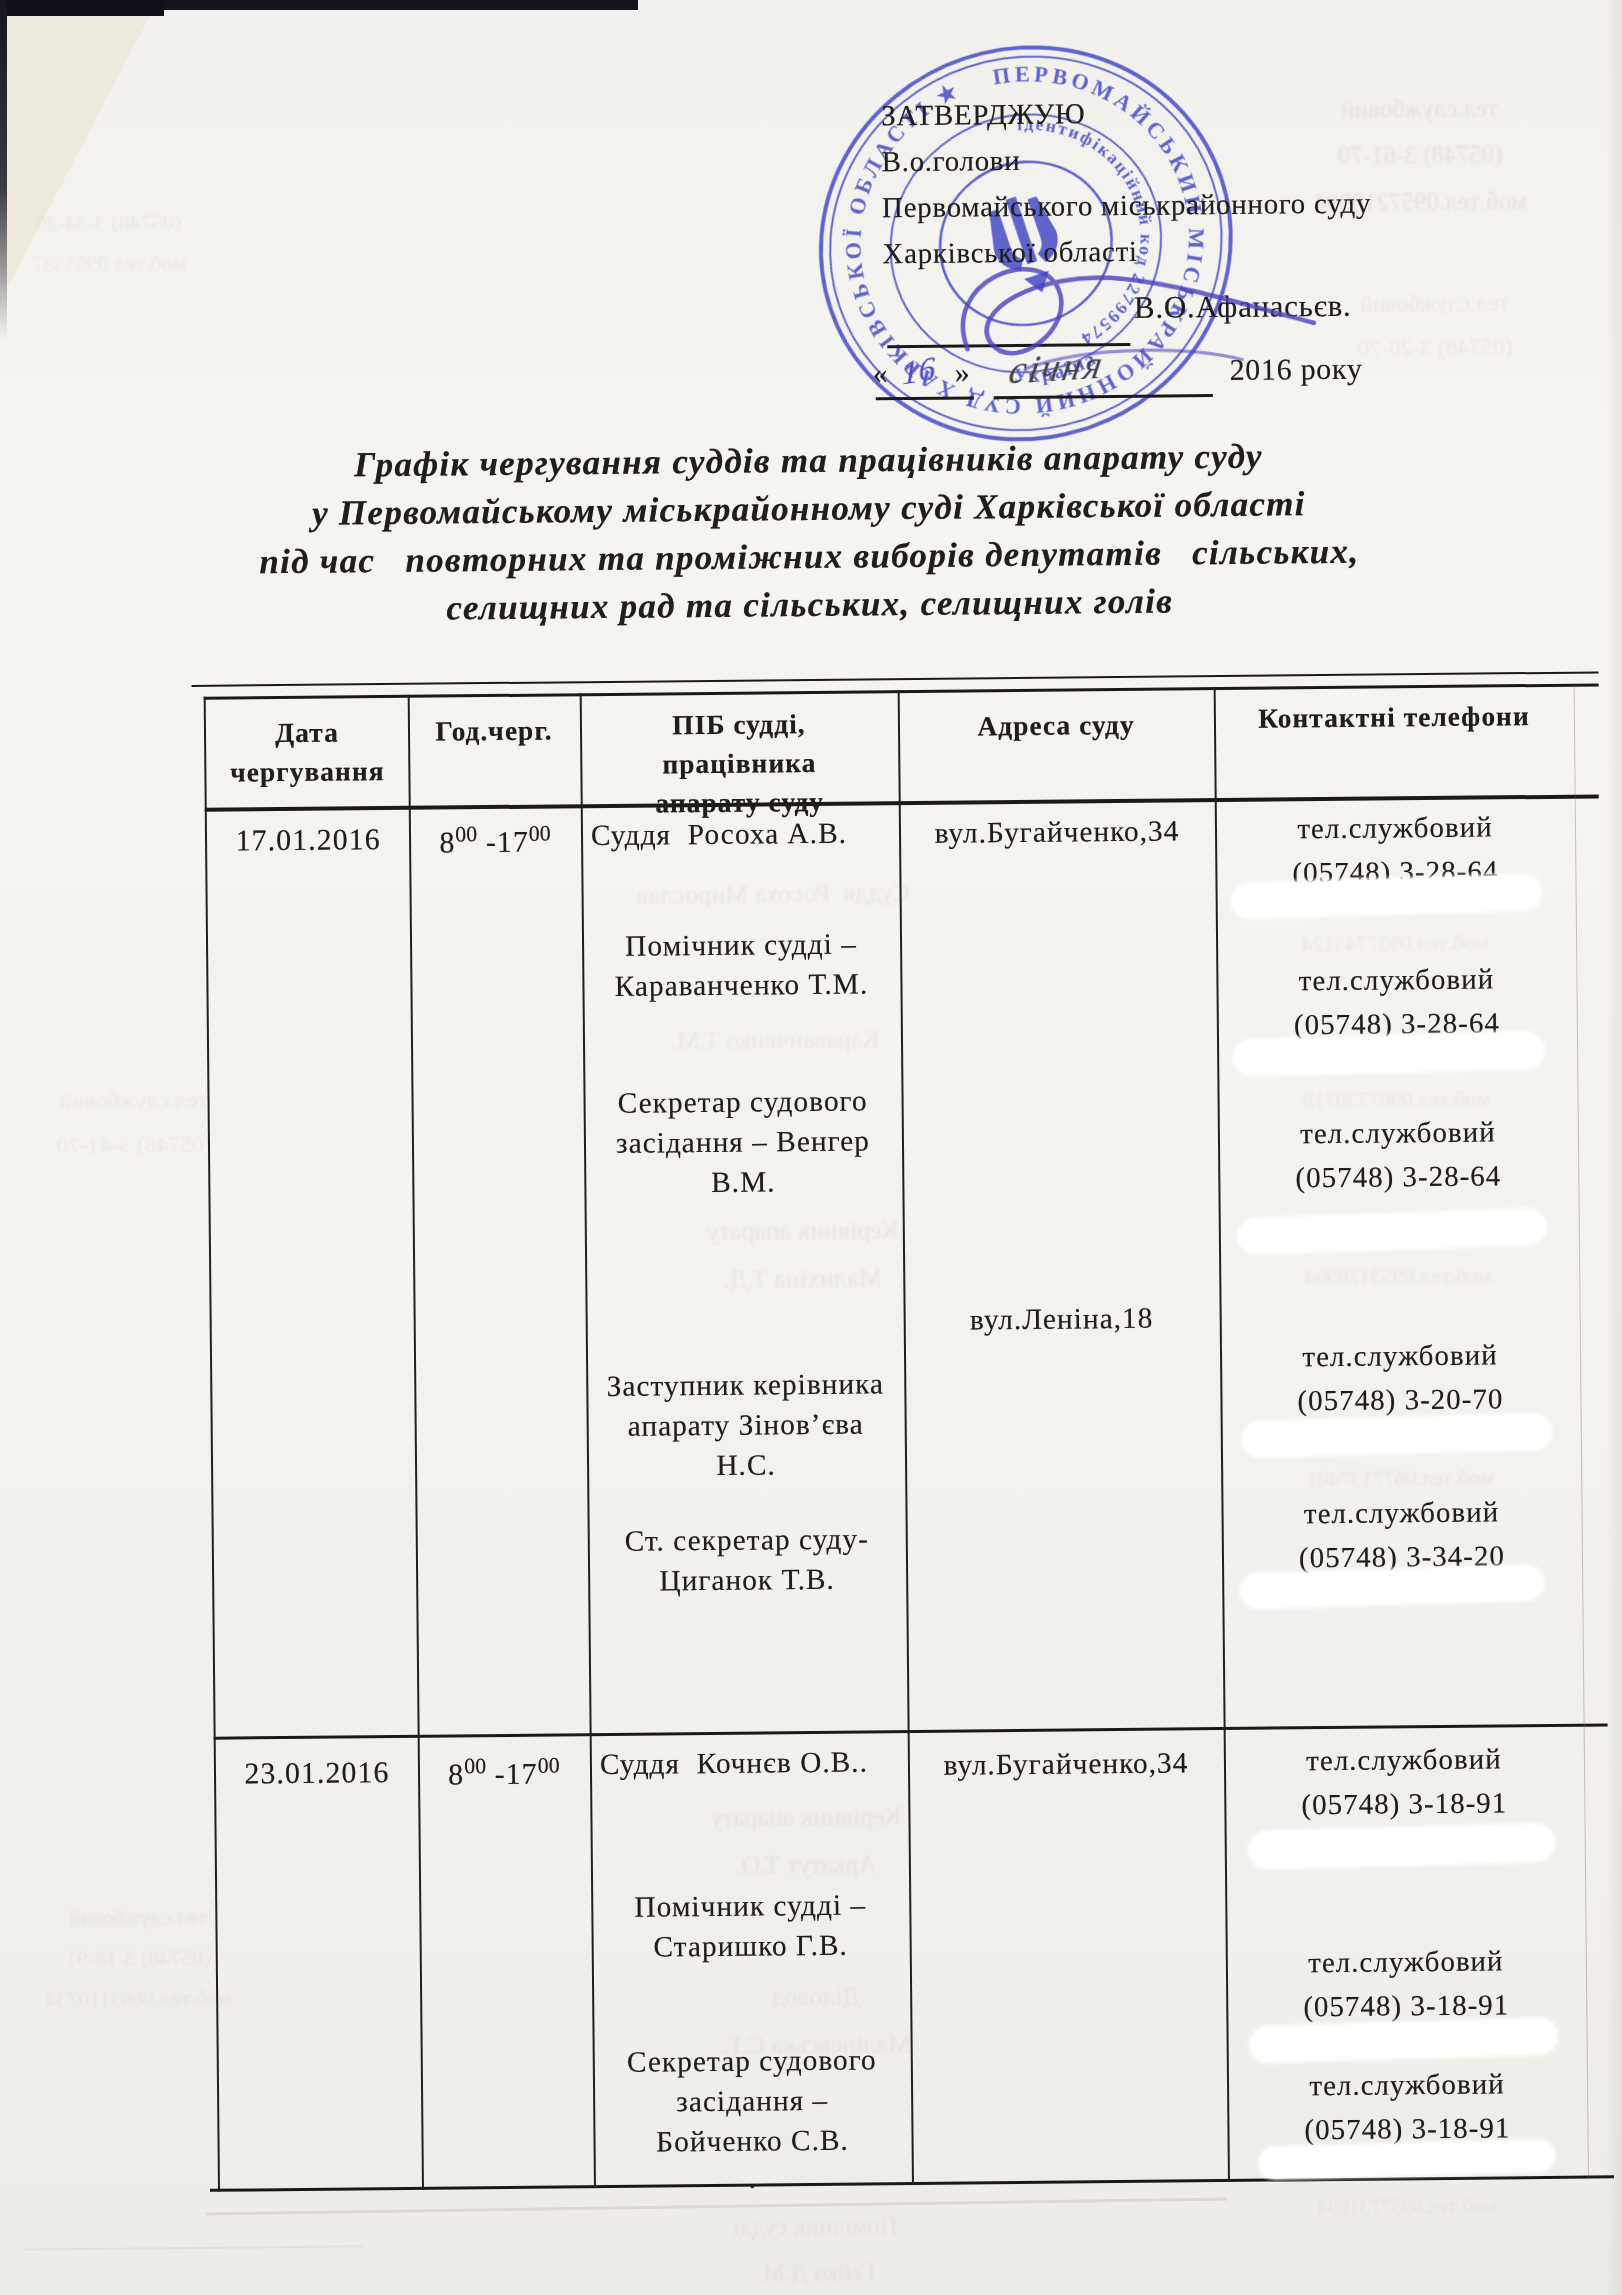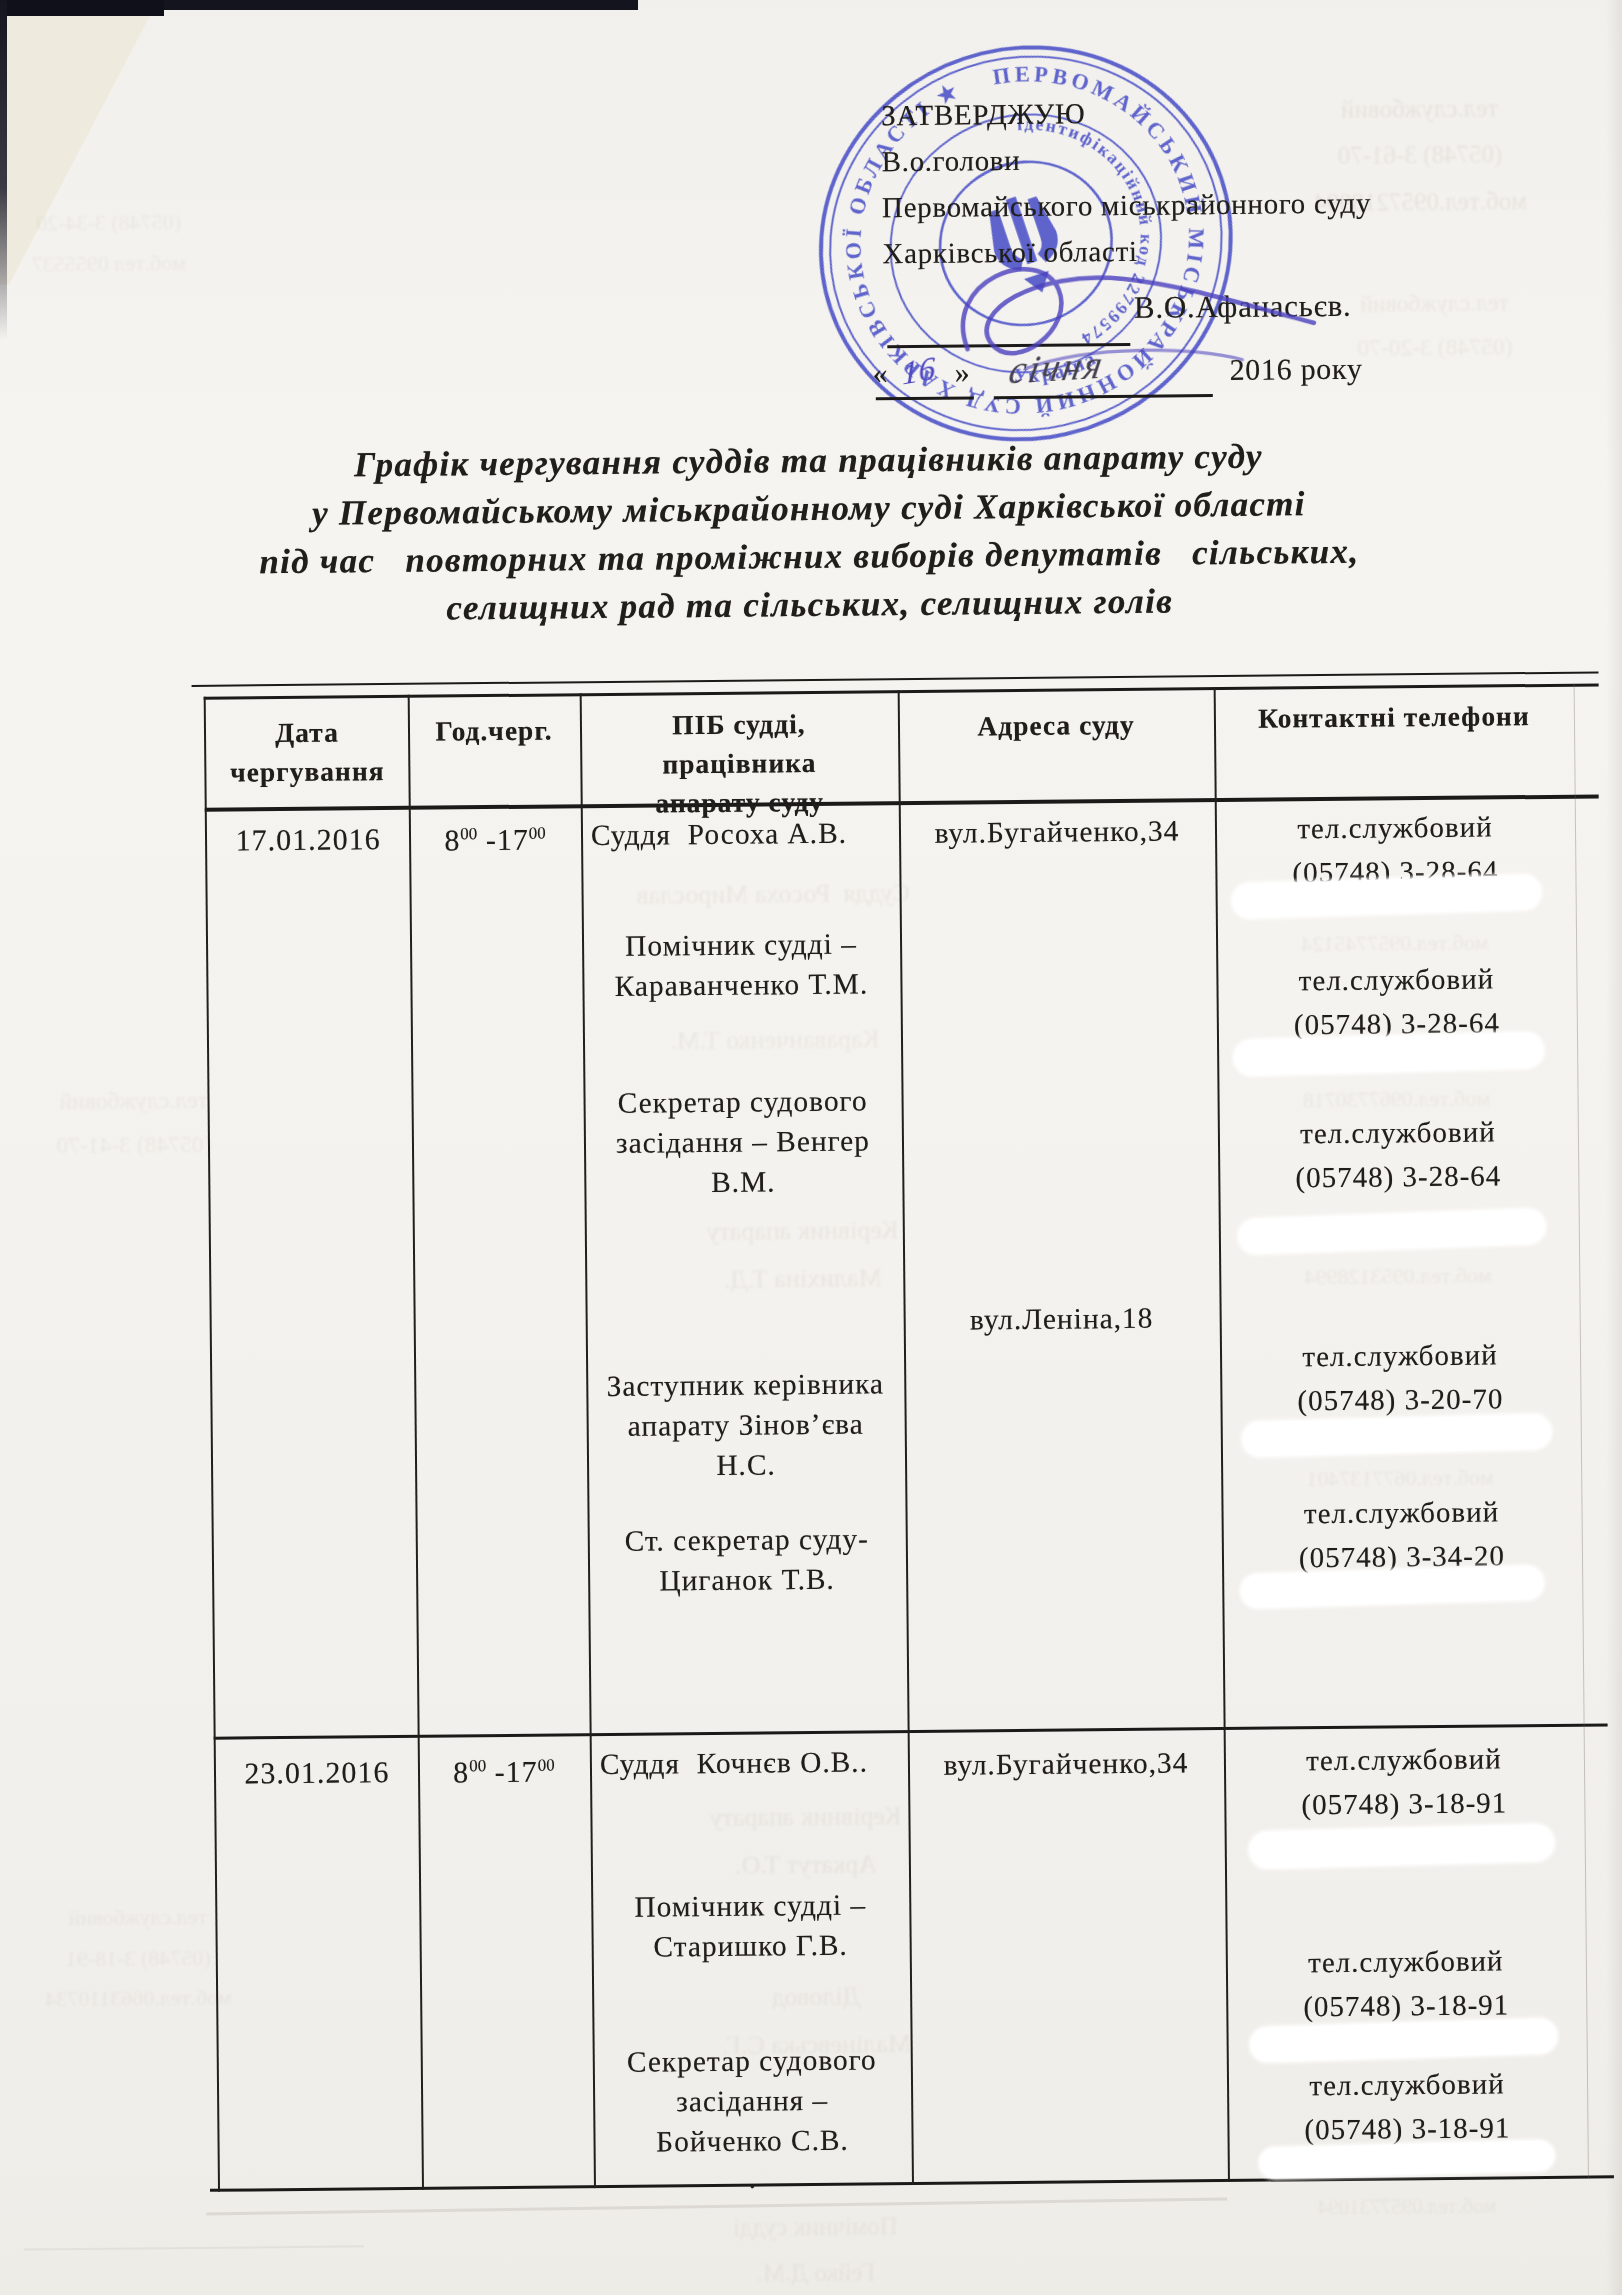--- a/index.html
+++ b/index.html
@@ -26,21 +26,21 @@
   .title-line{font-size:35px;font-weight:bold;font-style:italic;letter-spacing:1.3px;line-height:48px;text-shadow:0 0 0.7px rgba(20,18,16,.55);}
   .hdr{font-weight:bold;font-size:27.5px;letter-spacing:1px;line-height:39px;}
   .body-txt{font-size:29.4px;letter-spacing:1px;line-height:40px;}
   .phone-txt{font-size:29px;letter-spacing:1px;line-height:44px;}
   .bline{background:#1c1a18;}
   .vline{background:#22201d;}
   .ghost{color:#8f8878;filter:blur(1px);font-family:"Liberation Serif",serif;text-align:center;white-space:pre-wrap;line-height:1.85;}
   .mir{transform:scaleX(-1);}
   .blob{background:#ffffff;border-radius:19.6px;box-shadow:0 0 3.9px 2px rgba(255,255,255,.9);}
   .hand{font-style:italic;}
-  sup{font-size:17px;letter-spacing:0;}
+  sup{font-size:22px;letter-spacing:0;}
   .underl{background:#1c1a18;height:2.6px;}
   .streak{background:rgba(90,84,74,.13);}
 </style>
 </head>
 <body>
 
 <div class="page">
 
   <div class="abs corner"></div>
   <div class="abs cornershadow"></div>

